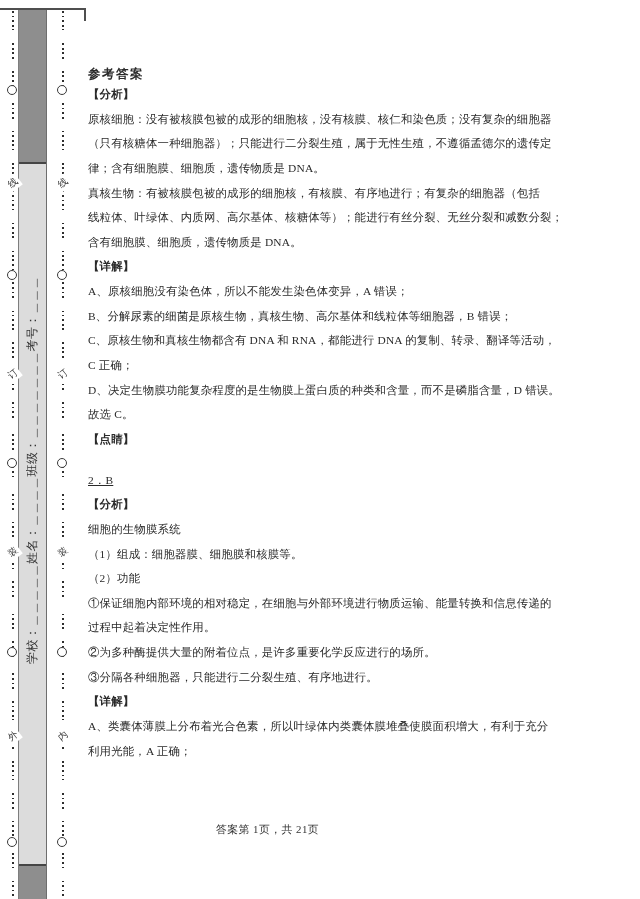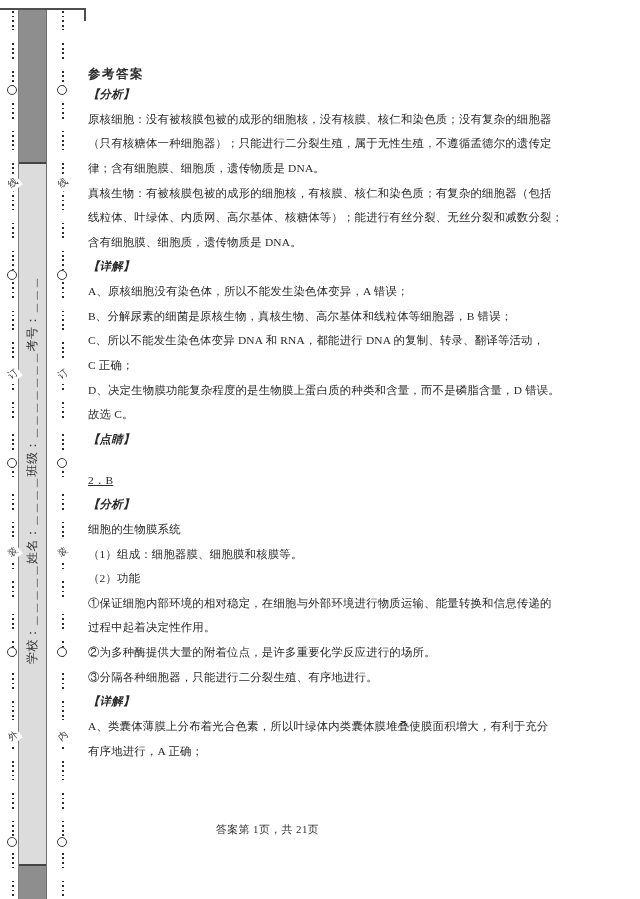--- a/index.html
+++ b/index.html
@@ -46,21 +46,21 @@
   }
   
   .title{
     position:absolute;left:88px;top:66px;width:470px;text-align:left;
     font-weight:bold;font-size:12.5px;letter-spacing:1.5px;
   }
   .content{position:absolute;left:88px;top:82px;width:476px;}
   .line{
     height:24.65px;line-height:24.65px;font-size:11.4px;letter-spacing:.2px;white-space:nowrap;
   }
-  .line.b{font-weight:bold;font-style:italic;}
+  .line.b{font-weight:bold;}
   .line.gap{margin-top:16px;text-decoration:underline;}
   .footer{
     position:absolute;left:0;top:823px;width:535px;text-align:center;
     font-size:10.8px;letter-spacing:.5px;color:#333;
   }
 </style>
 </head>
 <body>
 
 <div class="page">
@@ -76,43 +76,43 @@
   </div>
 
   <div class="id-line" id="id-line">学校：＿＿＿＿＿姓名：＿＿＿＿班级：＿＿＿＿＿＿＿考号：＿＿＿</div>
 
   <div class="title">参考答案</div>
   <div class="content" id="content">
       <div class="line b">【分析】</div>
       <div class="line">原核细胞：没有被核膜包被的成形的细胞核，没有核膜、核仁和染色质；没有复杂的细胞器</div>
       <div class="line">（只有核糖体一种细胞器）；只能进行二分裂生殖，属于无性生殖，不遵循孟德尔的遗传定</div>
       <div class="line">律；含有细胞膜、细胞质，遗传物质是 DNA。</div>
-      <div class="line">真核生物：有被核膜包被的成形的细胞核，有核膜、核仁和染色质；有复杂的细胞器（包括</div>
+      <div class="line">真核生物：有被核膜包被的成形的细胞核，有核膜、有序地进行；有复杂的细胞器（包括</div>
       <div class="line">线粒体、叶绿体、内质网、高尔基体、核糖体等）；能进行有丝分裂、无丝分裂和减数分裂；</div>
       <div class="line">含有细胞膜、细胞质，遗传物质是 DNA。</div>
       <div class="line b">【详解】</div>
       <div class="line">A、原核细胞没有染色体，所以不能发生染色体变异，A 错误；</div>
       <div class="line">B、分解尿素的细菌是原核生物，真核生物、高尔基体和线粒体等细胞器，B 错误；</div>
-      <div class="line">C、所以不能发生染色体变异 DNA 和 RNA，都能进行 DNA 的复制、转录、翻译等活动，</div>
+      <div class="line">C、原核生物和真核生物都含有 DNA 和 RNA，都能进行 DNA 的复制、转录、翻译等活动，</div>
       <div class="line">C 正确；</div>
       <div class="line">D、决定生物膜功能复杂程度的是生物膜上蛋白质的种类和含量，而不是磷脂含量，D 错误。</div>
       <div class="line">故选 C。</div>
       <div class="line b">【点睛】</div>
       <div class="line gap">2．B</div>
       <div class="line b">【分析】</div>
       <div class="line">细胞的生物膜系统</div>
       <div class="line">（1）组成：细胞器膜、细胞膜和核膜等。</div>
       <div class="line">（2）功能</div>
       <div class="line">①保证细胞内部环境的相对稳定，在细胞与外部环境进行物质运输、能量转换和信息传递的</div>
       <div class="line">过程中起着决定性作用。</div>
       <div class="line">②为多种酶提供大量的附着位点，是许多重要化学反应进行的场所。</div>
       <div class="line">③分隔各种细胞器，只能进行二分裂生殖、有序地进行。</div>
       <div class="line b">【详解】</div>
       <div class="line">A、类囊体薄膜上分布着光合色素，所以叶绿体内类囊体膜堆叠使膜面积增大，有利于充分</div>
-      <div class="line">有序地进行，A 正确；</div>
+      <div class="line">利用光能，A 正确；</div>
     </div>
   <div class="footer">答案第 1页，共 21页</div>
 <div class="ring" style="left: 6.7px; top: 85px;"></div>
     <div class="ring" style="left: 6.7px; top: 270px;"></div>
     <div class="ring" style="left: 6.7px; top: 458px;"></div>
     <div class="ring" style="left: 6.7px; top: 647px;"></div>
     <div class="ring" style="left: 6.7px; top: 837px;"></div>
     <div class="bchar" style="left: 5.5px; top: 176px;">线</div>
     <div class="bchar" style="left: 5.5px; top: 367px;">订</div>
     <div class="bchar" style="left: 5.5px; top: 545px;">装</div>

